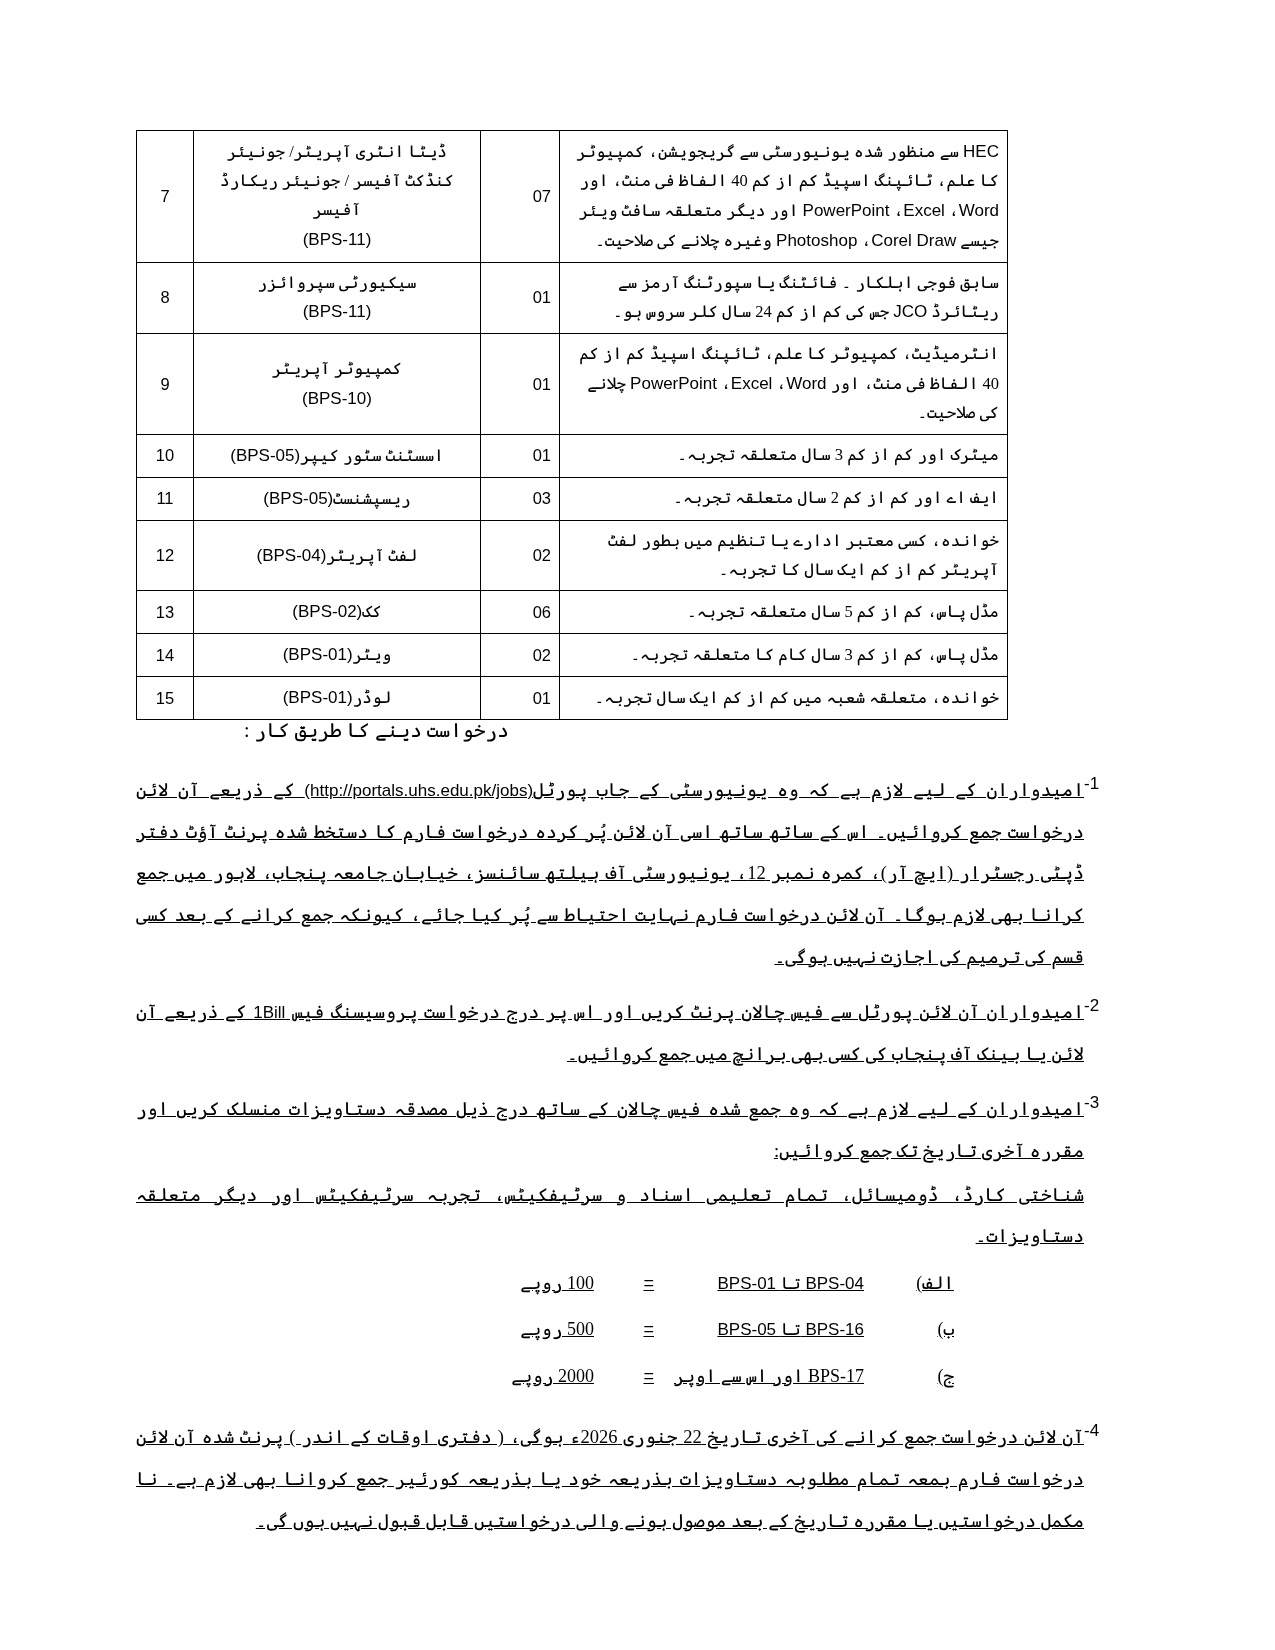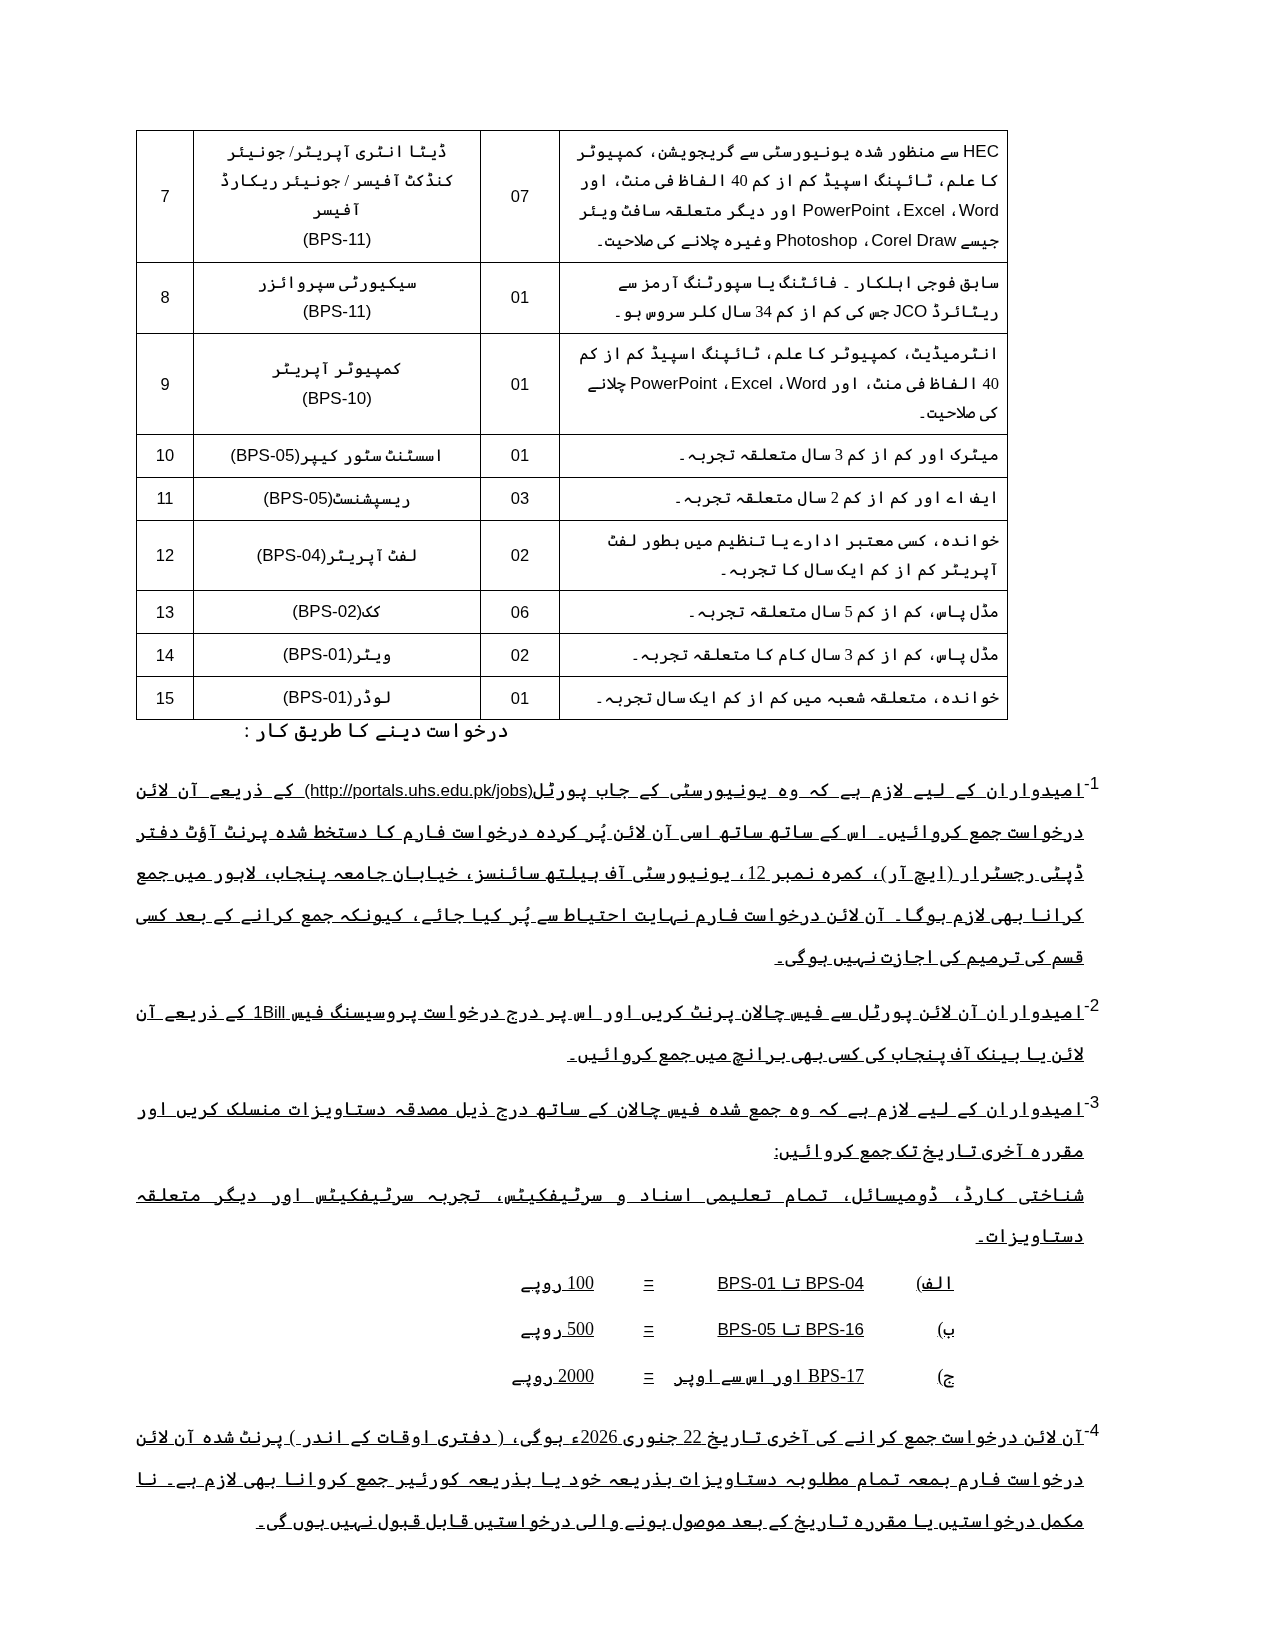--- a/index.html
+++ b/index.html
@@ -51,21 +51,20 @@
     vertical-align: middle;
   }
   td.col-post {
     width: 270px;
     text-align: center;
     font-size: 17px;
     line-height: 1.85;
   }
   td.col-count {
     width: 62px;
-    text-align: center;
     font-family: "Liberation Sans", sans-serif;
     font-size: 17px;
   }
   td.col-qual {
     text-align: right;
     font-size: 16.5px;
     line-height: 1.95;
     padding-right: 10px;
     padding-left: 10px;
   }
@@ -157,21 +156,21 @@
           <td class="col-count">07</td>
           <td class="col-post">
             <div>ڈیٹا انٹری آپریٹر/ جونیئر کنڈکٹ آفیسر / جونیئر ریکارڈ آفیسر</div>
             <div class="ltr">(BPS-11)</div>
           </td>
           <td class="col-sr">7</td>
         </tr>
 
         <tr>
           <td class="col-qual">
-            <span>سابق فوجی اہلکار ۔ فائٹنگ یا سپورٹنگ آرمز سے ریٹائرڈ </span><span class="ltr">JCO</span><span> جس کی کم از کم 34 سال کلر سروس ہو۔</span>
+            <span>سابق فوجی اہلکار ۔ فائٹنگ یا سپورٹنگ آرمز سے ریٹائرڈ </span><span class="ltr">JCO</span><span> جس کی کم از کم 24 سال کلر سروس ہو۔</span>
           </td>
           <td class="col-count">01</td>
           <td class="col-post">
             <div>سیکیورٹی سپروائزر</div>
             <div class="ltr">(BPS-11)</div>
           </td>
           <td class="col-sr">8</td>
         </tr>
 
         <tr>

